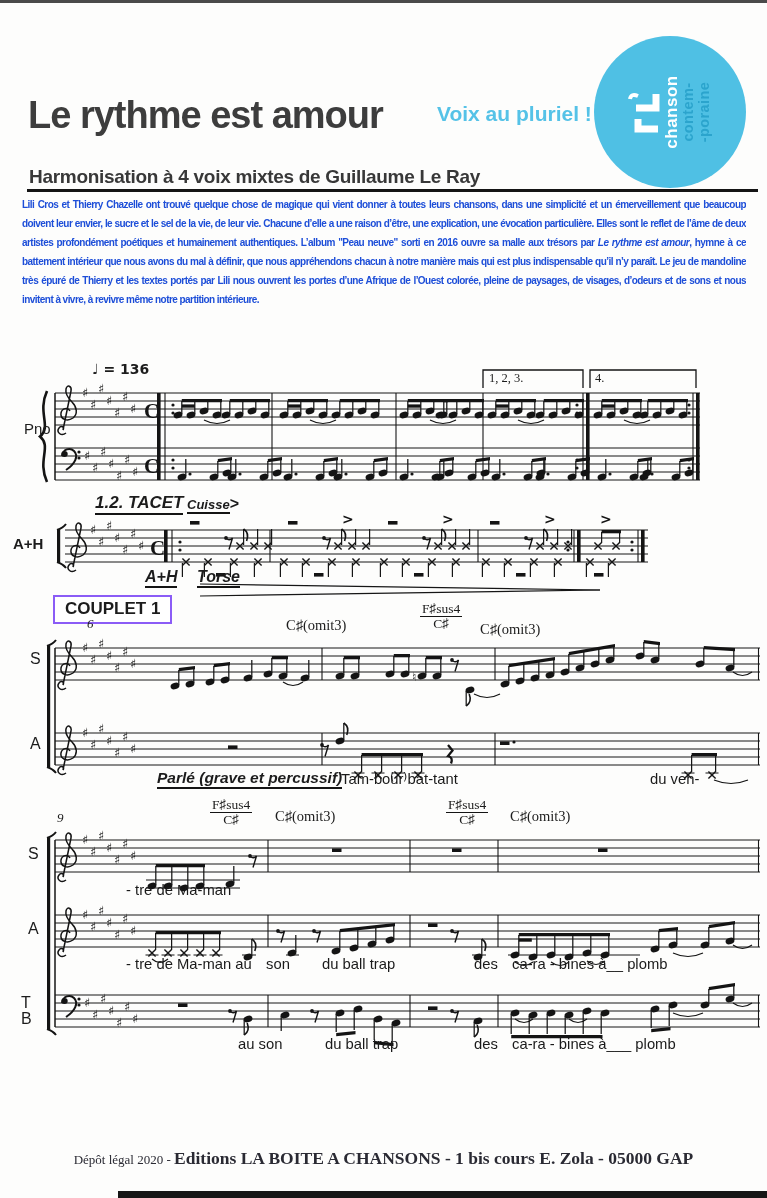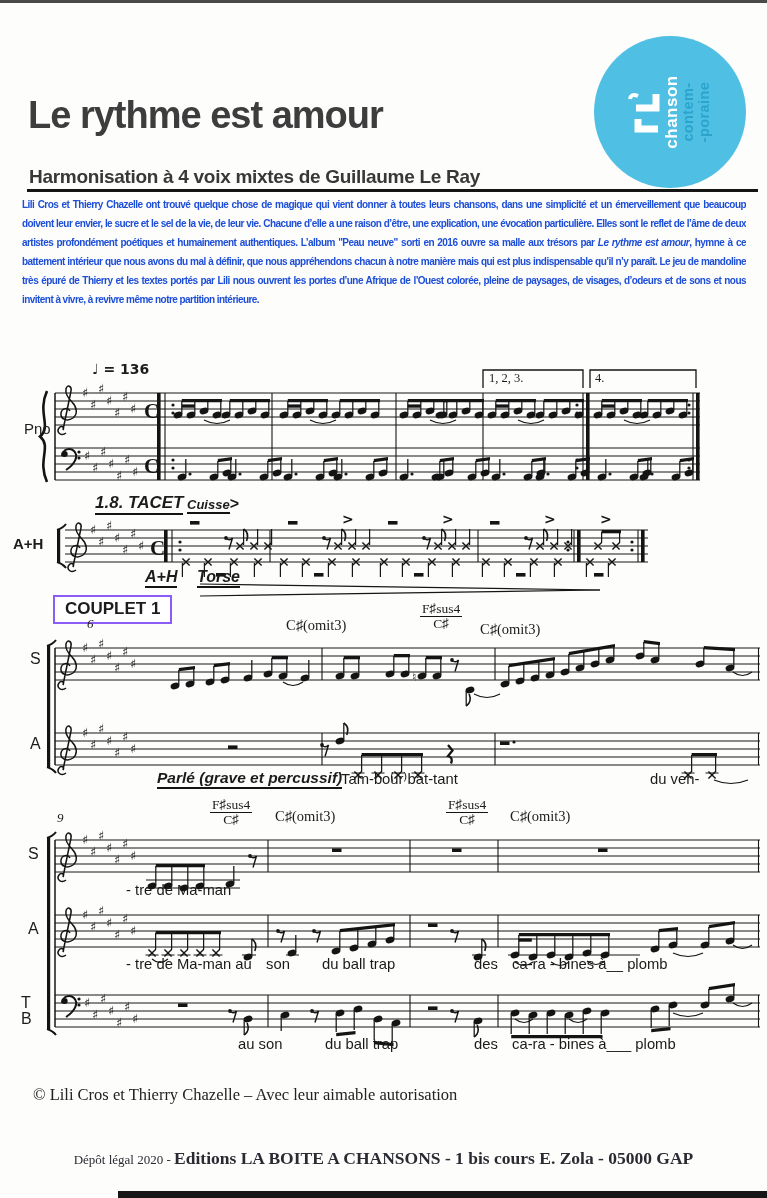--- a/index.html
+++ b/index.html
@@ -39,20 +39,21 @@
   .legal .bg{font-size:17.5px;font-weight:bold;}
   svg text{fill:#141414;}
 </style>
 </head>
 <body>
 
 <div class="page">
   <div class="scan-top"></div>
 
   <div class="ov title">Le rythme est amour</div>
+  <div class="ov tagline">Voix au pluriel !</div>
   <div class="ov credit" style="top:166px;">Harmonisation à 4 voix mixtes de Guillaume Le Ray</div>
   <div class="rule"></div>
 
   <div class="logo">
     <div class="logo-rot">
       <svg width="46" height="34" viewBox="0 0 46 34">
         <path d="M6,30 L6,10 L16,10" stroke="#ffffff" stroke-width="7" fill="none"></path>
         <path d="M27,8 L27,28 L41,28" stroke="#ffffff" stroke-width="7" fill="none"></path>
         <path d="M36,2 q6,1 3,8" stroke="#ffffff" stroke-width="4" fill="none"></path>
       </svg>
@@ -809,21 +810,21 @@
       <line x1="733.8" y1="998" x2="733.8" y2="985" stroke="#161616" stroke-width="1.25"></line>
       <polygon points="708.8,987 735,983 735,986.3 708.8,990.3" fill="#141414"></polygon>
       <path d="M733,1003 Q742.5,1010 752,1003" fill="none" stroke="#141414" stroke-width="1.1"></path>
     </svg>
 
   <div class="ov tempo" style="left:92px;top:361px;">♩ = 136</div>
   <div class="ov vlabel" style="left:489px;top:371px;">1, 2, 3.</div>
   <div class="ov vlabel" style="left:595px;top:371px;">4.</div>
   <div class="ov stafflabel" style="left:24px;top:420px;font-size:15px;">Pno</div>
 
-  <div class="ov dir" style="left:95px;top:493px;font-size:17px;">1.8. TACET</div>
+  <div class="ov dir" style="left:95px;top:493px;font-size:17px;">1.2. TACET</div>
   <div class="ov" style="left:187px;top:495px;"><span class="dir" style="font-size:13px;">Cuisse</span><span style="font-weight:bold;font-size:16px;">&gt;</span></div>
   <div class="ov plain-bold" style="left:13px;top:535px;font-size:15px;">A+H</div>
   <div class="ov dir" style="left:145px;top:568px;font-size:16px;">A+H</div>
   <div class="ov dir" style="left:197px;top:568px;font-size:16px;">Torse</div>
 
   <div class="ov couplet">COUPLET 1</div>
 
   <div class="ov mnum" style="left:87px;top:616px;">6</div>
   <div class="ov chord" style="left:286px;top:617px;">C♯(omit3)</div>
   <div class="frac" style="left:420px;top:602px;">
@@ -861,17 +862,16 @@
   <div class="ov lyric" style="left:474px;top:956px;">des</div>
   <div class="ov lyric" style="left:512px;top:956px;">ca-ra  -  bines à__ plomb</div>
 
   <div class="ov stafflabel" style="left:21px;top:994px;">T</div>
   <div class="ov stafflabel" style="left:21px;top:1010px;">B</div>
   <div class="ov lyric" style="left:238px;top:1036px;">au   son</div>
   <div class="ov lyric" style="left:325px;top:1036px;">du ball trap</div>
   <div class="ov lyric" style="left:474px;top:1036px;">des</div>
   <div class="ov lyric" style="left:512px;top:1036px;">ca-ra  -  bines à___ plomb</div>
 
-  <div class="ov copyright">©   Lili Cros et Thierry Chazelle – Avec leur aimable autorisation</div>
   <div class="ov legal"><span class="sm">Dépôt légal 2020 - </span><span class="bg">Editions LA BOITE A CHANSONS - 1 bis cours E. Zola - 05000 GAP</span></div>
 
   <div class="scan-bottom"></div>
 </div>
 
 </body></html>

